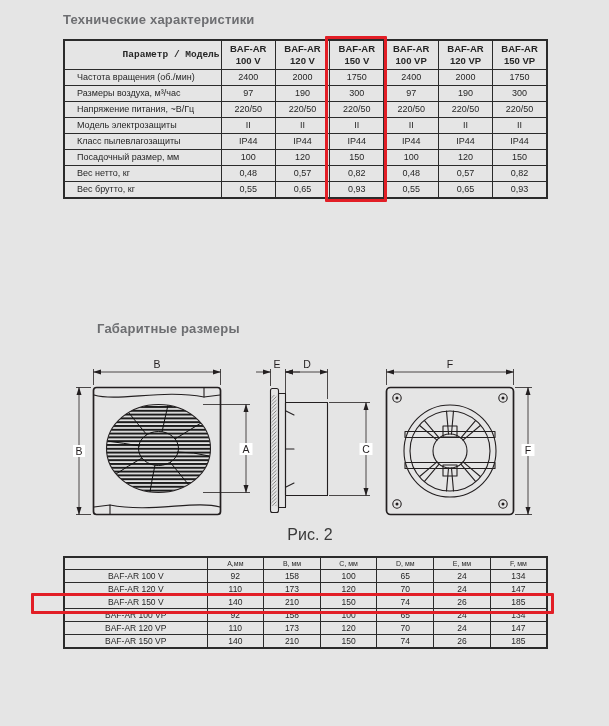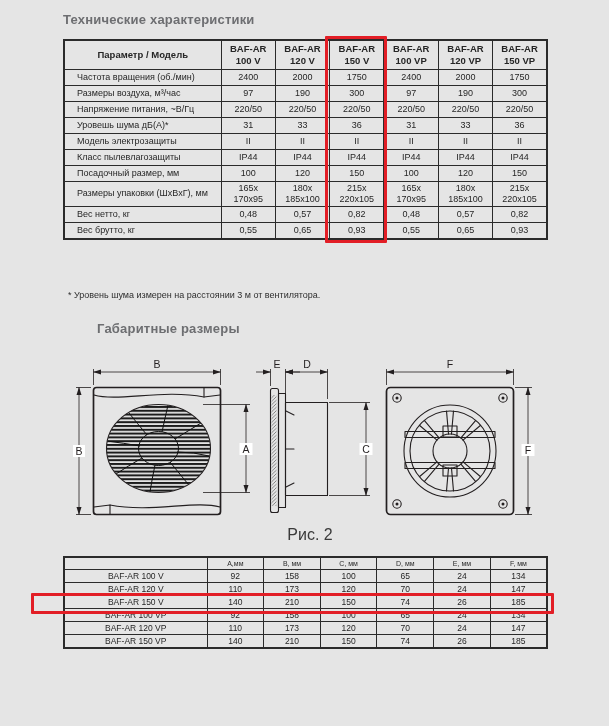--- a/index.html
+++ b/index.html
@@ -7,21 +7,21 @@
          font-family:"Liberation Sans",sans-serif;color:#262626;}
   .h-title{position:absolute;left:63px;font-size:13px;font-weight:bold;color:#6d6e71;letter-spacing:.2px;}
   #title-specs{top:12px;}
   #title-dims{top:321px;padding-left:34px;}
   .tbl-wrap{position:absolute;left:63px;}
   #spec-wrap{top:39px;width:485px;}
   #dim-wrap{top:556px;width:485px;}
   table.grid{border-collapse:collapse;table-layout:fixed;width:100%;border:2px solid #2b2b2b;}
   table.grid th,table.grid td{border:1px solid #2b2b2b;vertical-align:middle;}
   #spec-table th{font-size:9.5px;font-weight:bold;padding:2px 1px;height:24px;text-align:center;line-height:1.25;}
-  #spec-table th.corner{text-align:center;padding-left:1px;}
+  #spec-table th.corner{text-align:right;padding-left:1px;font-family:Liberation Mono, monospace;}
   #spec-table td{font-size:9px;padding:1px 2px;height:13px;text-align:center;white-space:pre-line;line-height:1.2;}
   #spec-table td.param{text-align:left;padding-left:12px;}
   #dim-table th{font-size:7px;font-weight:normal;height:9px;padding:1px;text-align:center;color:#2b2b2b;}
   #dim-table td{font-size:8.5px;height:10px;padding:1px;text-align:center;}
   .hl{position:absolute;border:3px solid #e21e26;pointer-events:none;border-radius:1px;box-sizing:border-box;}
   #hl-col{left:262px;top:-3px;width:62px;height:calc(100% + 6px);}
   #hl-row{left:-32px;top:37px;width:523px;height:21px;}
   .footnote{position:absolute;left:68px;top:290px;font-size:9px;color:#2e2e2e;}
   #fig-caption{position:absolute;left:255px;top:526px;width:110px;text-align:center;font-size:16px;color:#3a3a3a;}
   #drawings{position:absolute;left:58px;top:349px;}
@@ -81,29 +81,20 @@
           <tr>
             <td class="param">Напряжение питания, ~В/Гц</td>
             <td>220/50</td>
             <td>220/50</td>
             <td>220/50</td>
             <td>220/50</td>
             <td>220/50</td>
             <td>220/50</td>
           </tr>
           <tr>
-            <td class="param">Уровешь шума дБ(А)*</td>
-            <td>31</td>
-            <td>33</td>
-            <td>36</td>
-            <td>31</td>
-            <td>33</td>
-            <td>36</td>
-          </tr>
-          <tr>
             <td class="param">Модель электрозащиты</td>
             <td>II</td>
             <td>II</td>
             <td>II</td>
             <td>II</td>
             <td>II</td>
             <td>II</td>
           </tr>
           <tr>
             <td class="param">Класс пылевлагозащиты</td>
@@ -117,35 +108,20 @@
           <tr>
             <td class="param">Посадочный размер, мм</td>
             <td>100</td>
             <td>120</td>
             <td>150</td>
             <td>100</td>
             <td>120</td>
             <td>150</td>
           </tr>
           <tr>
-            <td class="param">Размеры упаковки (ШхВхГ), мм</td>
-            <td>165х
-170х95</td>
-            <td>180х
-185х100</td>
-            <td>215х
-220х105</td>
-            <td>165х
-170х95</td>
-            <td>180х
-185х100</td>
-            <td>215х
-220х105</td>
-          </tr>
-          <tr>
             <td class="param">Вес нетто, кг</td>
             <td>0,48</td>
             <td>0,57</td>
             <td>0,82</td>
             <td>0,48</td>
             <td>0,57</td>
             <td>0,82</td>
           </tr>
           <tr>
             <td class="param">Вес брутто, кг</td>
@@ -154,21 +130,20 @@
             <td>0,93</td>
             <td>0,55</td>
             <td>0,65</td>
             <td>0,93</td>
           </tr>
         </tbody>
     </table>
     <div class="hl" id="hl-col" style="border-color: rgb(226, 30, 38);"></div>
   </div>
 
-  <div class="footnote">* Уровень шума измерен на расстоянии 3 м от вентилятора.</div>
 
   <div class="h-title" id="title-dims" style="color: rgb(109, 110, 113);">Габаритные размеры</div>
 
   <div id="drawings">
     <svg width="502" height="200" viewBox="0 0 502 200" xmlns="http://www.w3.org/2000/svg">
       <defs>
         <marker id="arr" viewBox="0 0 10 10" refX="9.5" refY="5" markerWidth="10" markerHeight="10" orient="auto-start-reverse">
           <path d="M0,1.8 L10,5 L0,8.2 Z" fill="#231f20"></path>
         </marker>
         <pattern id="louv" x="0" y="0" width="8" height="3.8" patternUnits="userSpaceOnUse">

